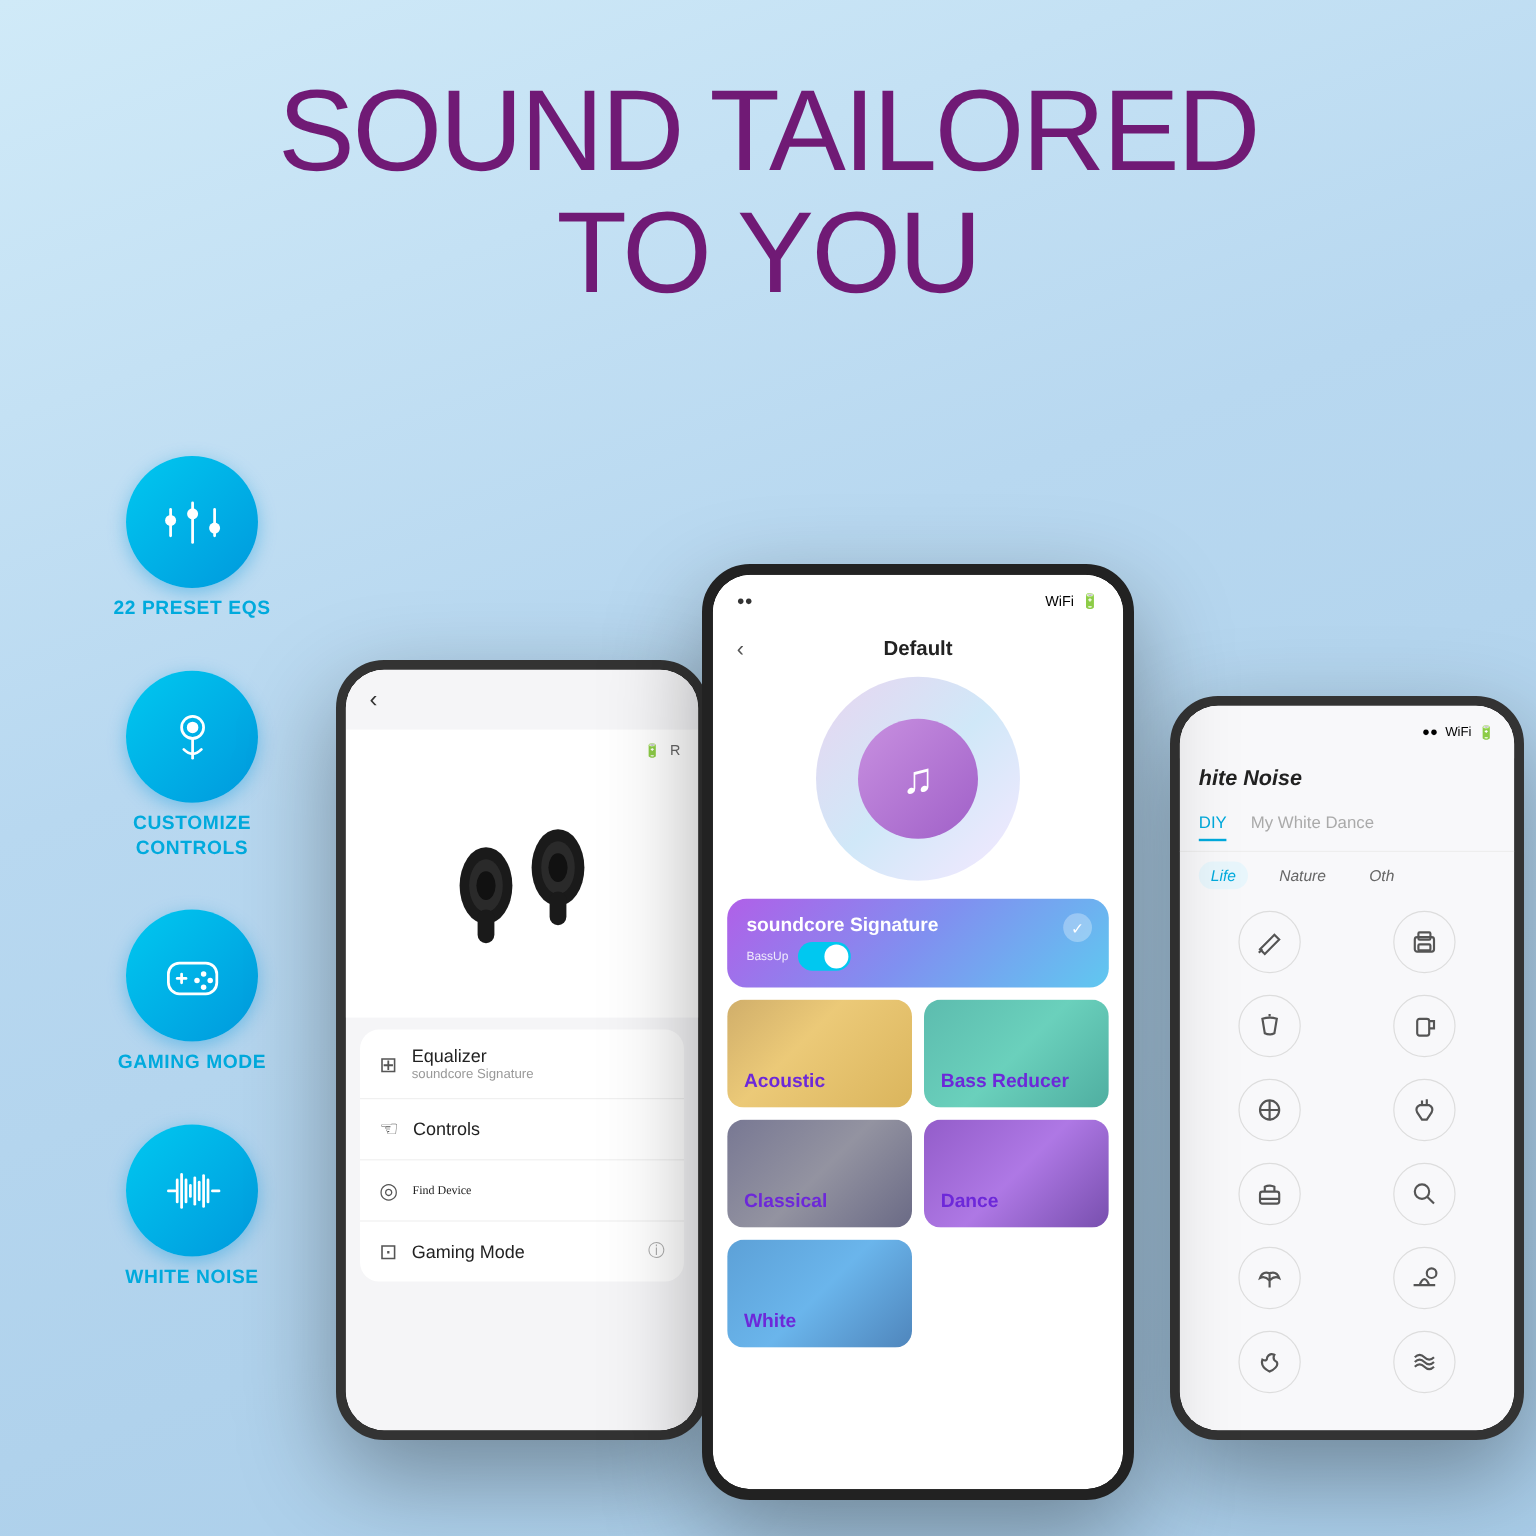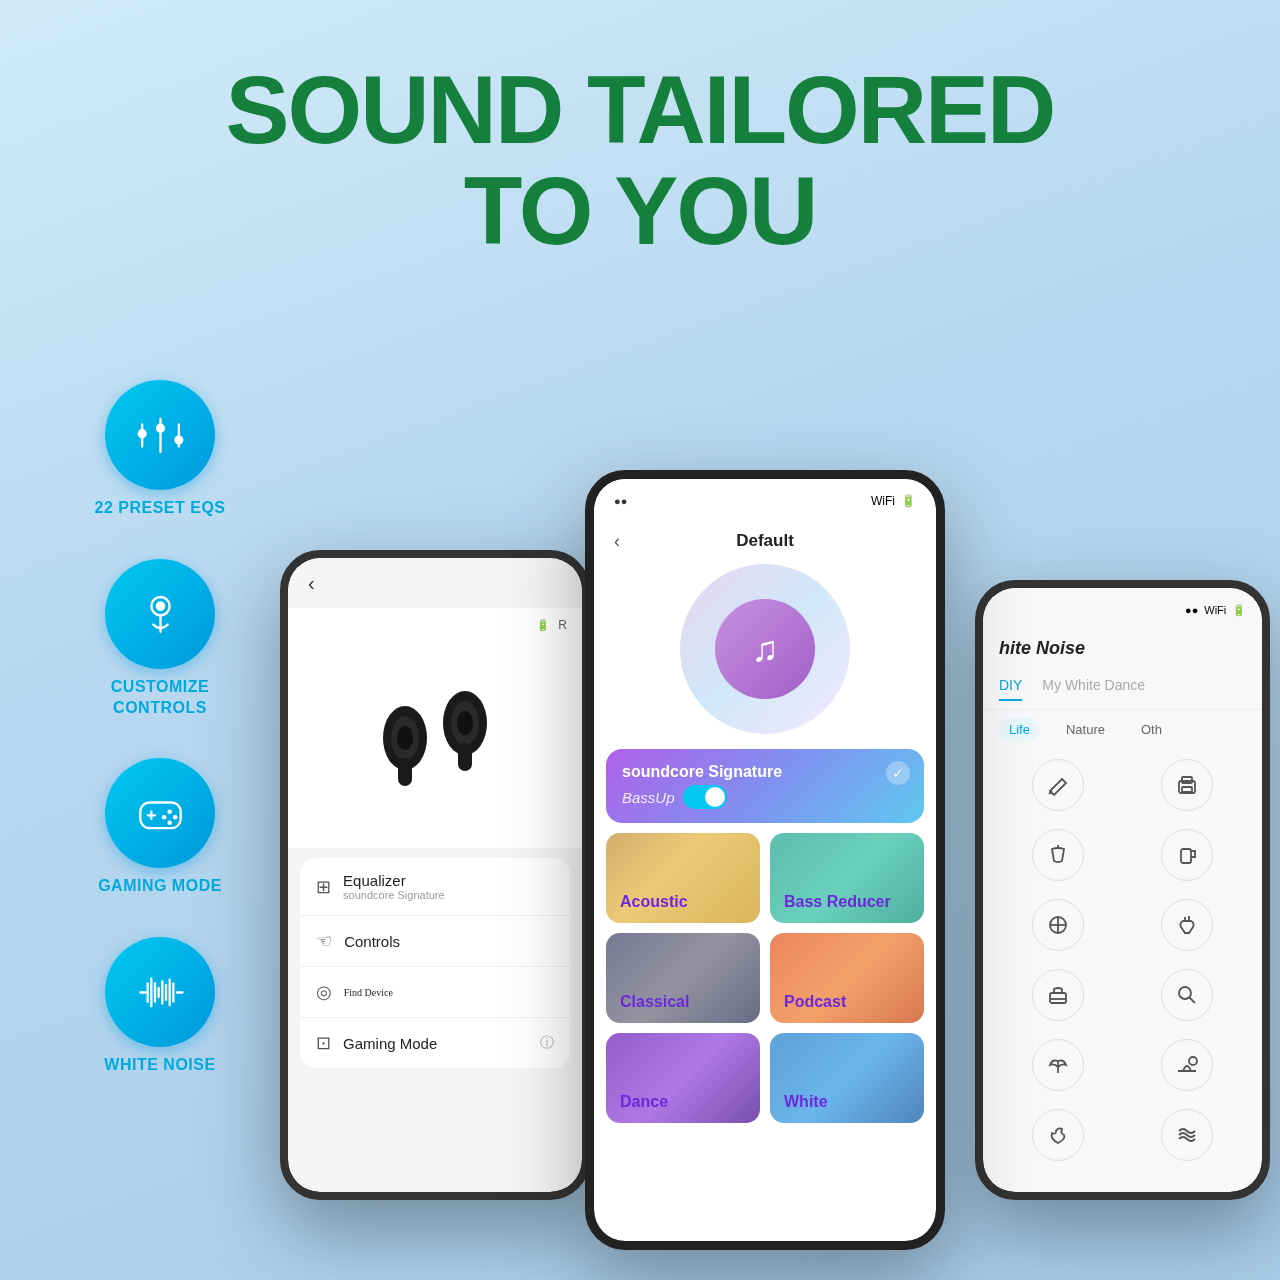--- a/index.html
+++ b/index.html
@@ -13,22 +13,22 @@
     }
 
     
     .headline {
       text-align: center;
       padding-top: 60px;
       padding-bottom: 30px;
     }
     .headline h1 {
       font-size: 96px;
-      font-weight: 700;
-      color: #15803d;
+      font-weight: 400;
+      color: #701a75;
       line-height: 1.05;
       letter-spacing: -2px;
     }
 
     
     .features {
       position: absolute;
       left: 60px;
       top: 380px;
       display: flex;
@@ -251,21 +251,21 @@
       background: rgba(255,255,255,0.3);
       border-radius: 50%;
       display: flex;
       align-items: center;
       justify-content: center;
       color: white;
       font-size: 13px;
     }
     .eq-name { color: white; font-size: 16px; font-weight: 600; }
     .bassup-row { display: flex; align-items: center; gap: 8px; margin-top: 4px; }
-    .bassup-label { color: rgba(255,255,255,0.85); font-size: 15px; font-style: italic; }
+    .bassup-label { color: rgba(255,255,255,0.85); font-size: 10px; }
     .toggle {
       width: 44px;
       height: 24px;
       background: #00c8f0;
       border-radius: 12px;
       position: relative;
     }
     .toggle::after {
       content: '';
       position: absolute;
@@ -357,20 +357,21 @@
       padding-bottom: 6px;
     }
     .right-tab.active {
       color: #00aadd;
       border-bottom: 2px solid #00aadd;
     }
     .right-sub-tabs {
       display: flex;
       gap: 16px;
       padding: 8px 16px;
+      font-style: italic;
     }
     .right-sub-tab {
       font-size: 13px;
       color: #666;
       padding: 4px 10px;
       border-radius: 12px;
     }
     .right-sub-tab.active {
       background: #e8f6fc;
       color: #00aadd;
@@ -569,24 +570,20 @@
           <span class="eq-card-label">Acoustic</span>
         </div>
         <div class="eq-card bass-reducer-card">
           <div class="eq-card-bg"></div>
           <span class="eq-card-label">Bass Reducer</span>
         </div>
         <div class="eq-card classical-card">
           <div class="eq-card-bg"></div>
           <span class="eq-card-label">Classical</span>
         </div>
-        <div class="eq-card podcast-card">
-          <div class="eq-card-bg"></div>
-          <span class="eq-card-label">Podcast</span>
-        </div>
         <div class="eq-card dance-card">
           <div class="eq-card-bg"></div>
           <span class="eq-card-label">Dance</span>
         </div>
         <div class="eq-card deep-card">
           <div class="eq-card-bg"></div>
           <span class="eq-card-label">White</span>
         </div>
       </div>
     </div>

